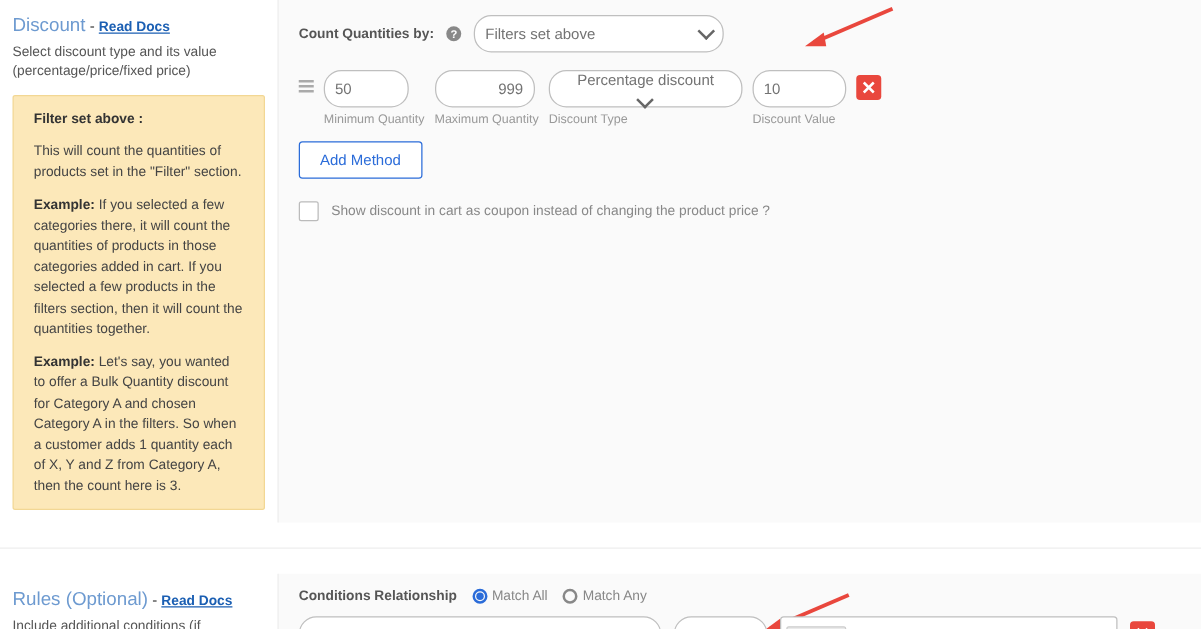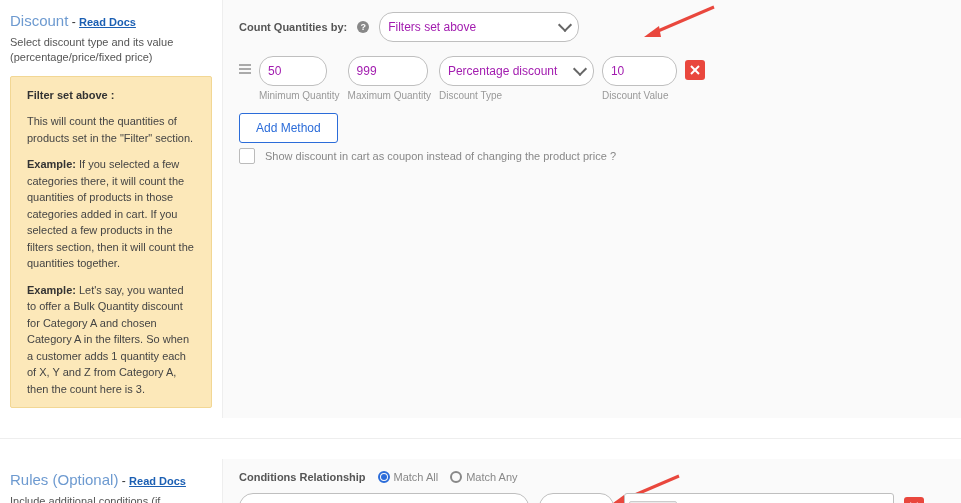--- a/index.html
+++ b/index.html
@@ -65,21 +65,21 @@
     font-weight: bold;
     justify-content: center;
     align-items: center;
   }
   .select, .input {
     border: 1px solid #bfbfbf;
     border-radius: 14px;
     padding: 0 8px;
     background: #fff;
     font-size: 12px;
-    color: #a21caf;
+    color: #737373;
     display: flex;
     align-items: center;
     justify-content: space-between;
     gap: 6px;
     height: 30px;
   }
   .select { cursor: pointer; }
   .chevron {
     width: 10px; height: 10px;
     border-right: 2px solid #666;
@@ -112,21 +112,21 @@
   }
   .btn-close {
     width: 20px; height: 20px;
     background: #e9473d;
     border-radius: 3px;
     display: flex; justify-content: center; align-items: center;
     cursor: pointer;
     color: #fff;
     font-size: 12px;
   }
-  .checkbox-row { display: flex; align-items: center; gap: 10px; margin-top: 5px; }
+  .checkbox-row { display: flex; align-items: center; gap: 10px; margin-top: 18px; }
   .checkbox {
     width: 16px; height: 16px; border: 1px solid #bbb; border-radius: 2px; background:#fff;
   }
   .arrow {
     position: absolute;
     pointer-events: none;
   }
   .radio-row { display: flex; align-items: center; gap: 12px; }
   .radio { display: flex; align-items: center; gap: 4px; cursor: pointer; text-align: right; }
   .radio .circle {
@@ -195,27 +195,27 @@
               <span></span>
           </div>
         </div>
         <div class="col">
           <div class="input" style="width:68px;">
               <span>50</span>
             </div>
           <span class="col-label">Minimum Quantity</span>
         </div>
         <div class="col">
-          <div class="input" style="width:80px;">
+          <div class="input" style="width:80px;justify-content:flex-end;">
               <span>999</span>
             </div>
           <span class="col-label">Maximum Quantity</span>
         </div>
         <div class="col">
-          <div class="select" style="width:155px;">
+          <div class="select" style="width:155px;flex-direction:column;">
             <span>Percentage discount</span>
             <span class="chevron"></span>
           </div>
           <span class="col-label">Discount Type</span>
         </div>
         <div class="col">
           <div class="input" style="width:75px;">
               <span>10</span>
             </div>
           <span class="col-label">Discount Value</span>

